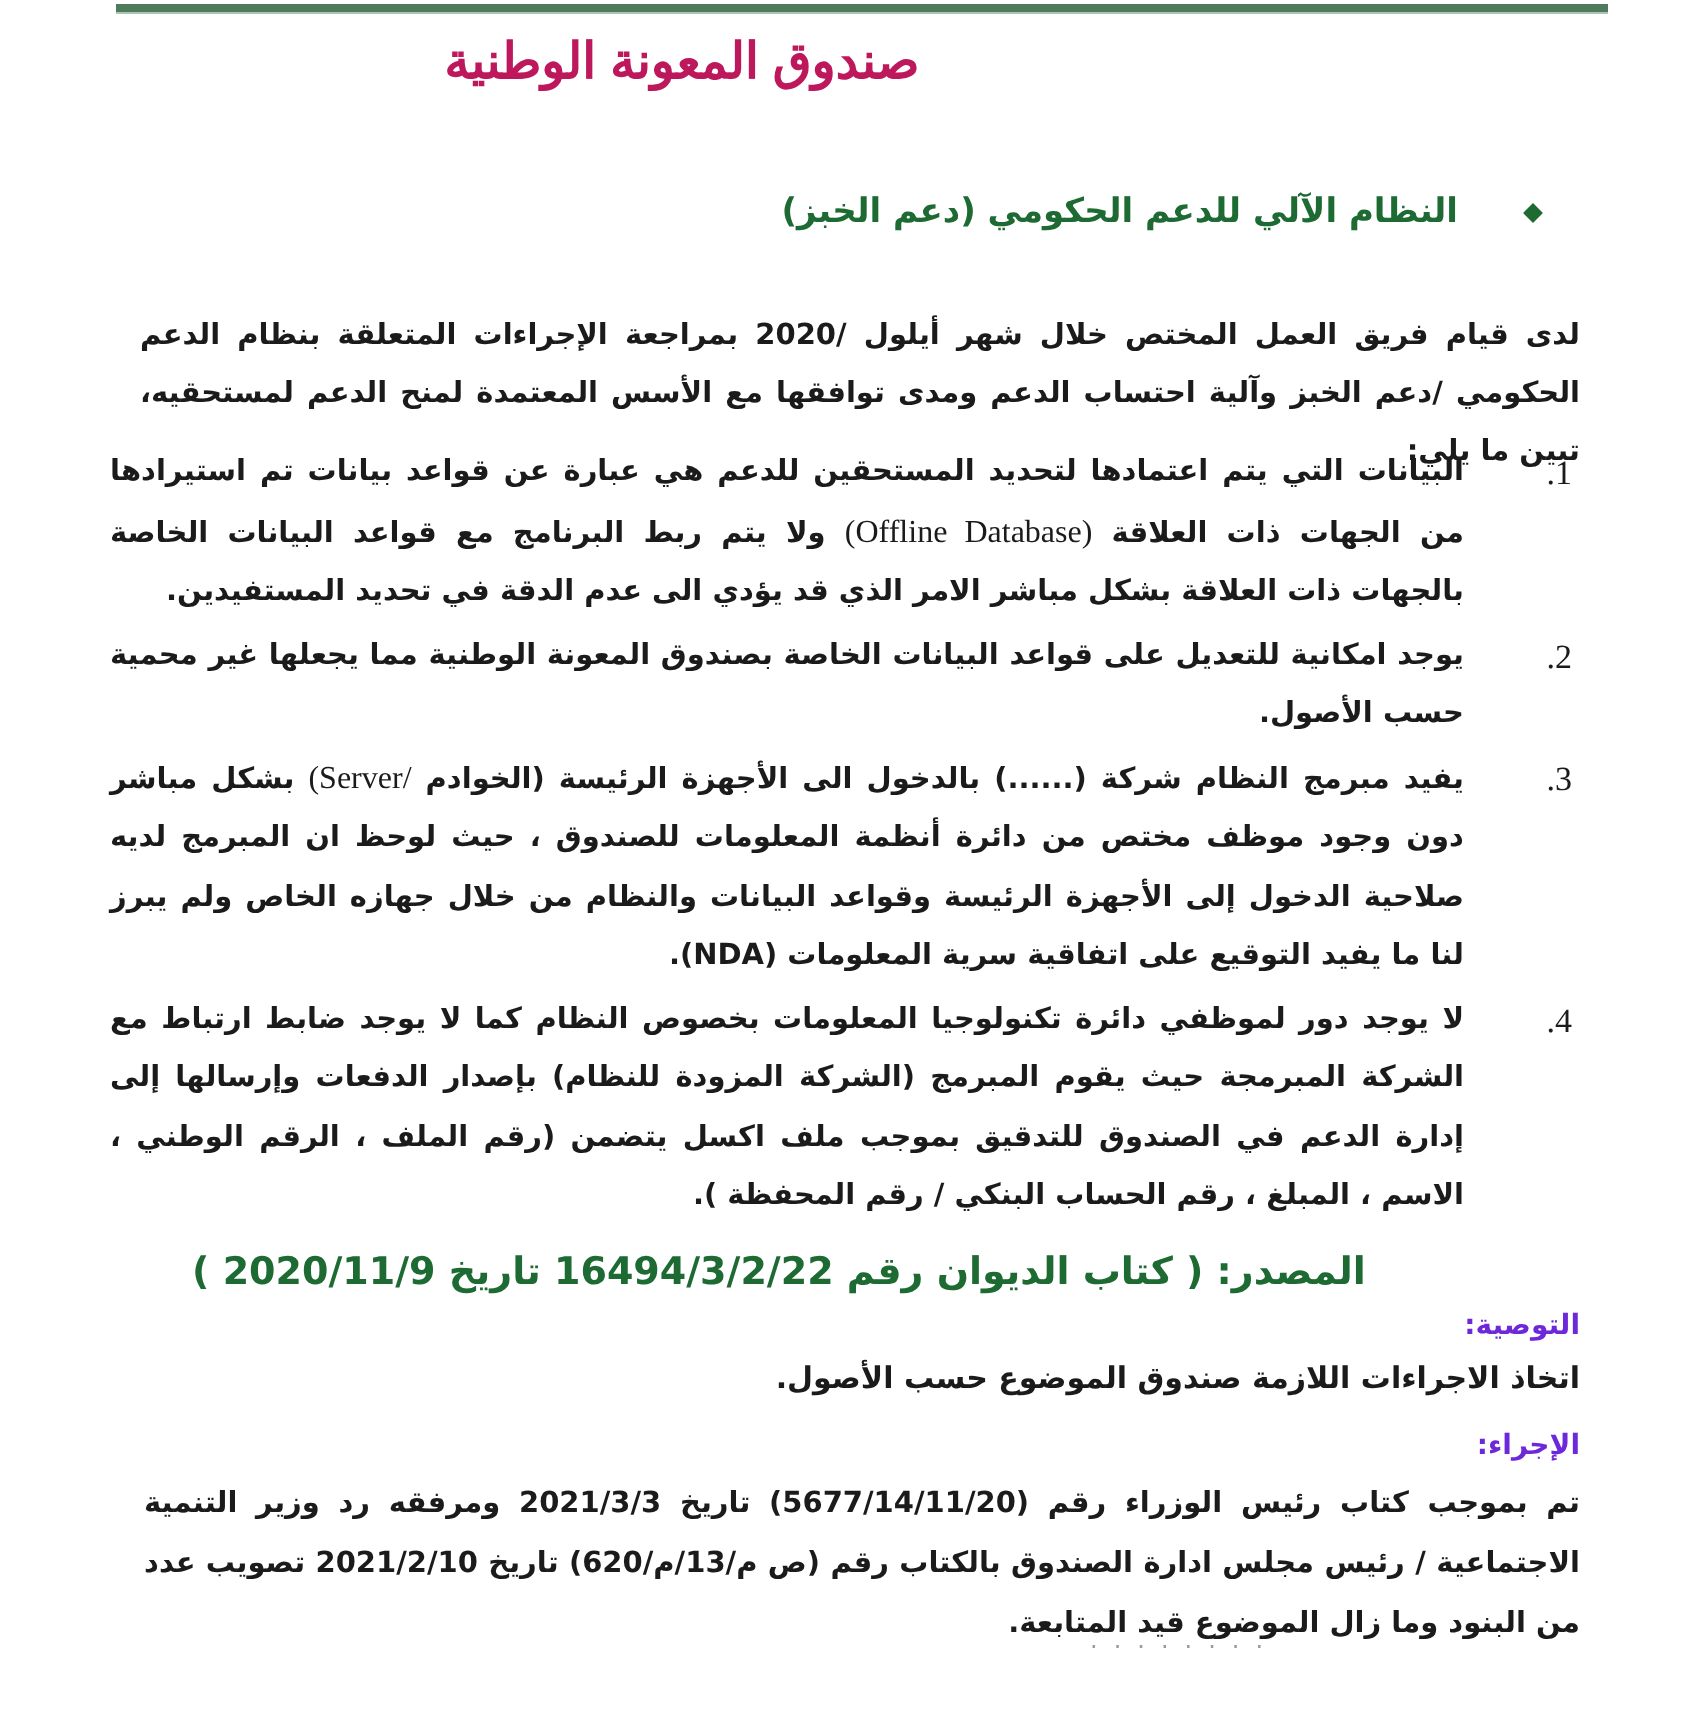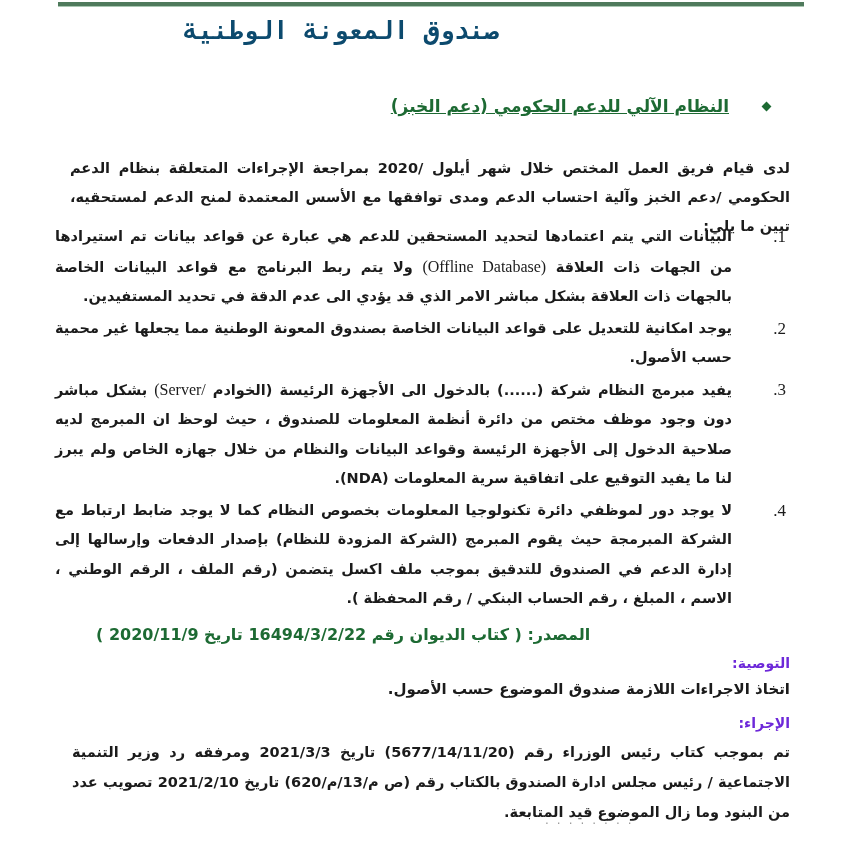--- a/index.html
+++ b/index.html
@@ -24,38 +24,37 @@
       background: #4f7a5c;
       border-bottom: 1px solid #a9c7b2;
     }
     .doc-title {
       position: absolute;
       left: 0;
       top: 16px;
       width: 682px;
       text-align: center;
       direction: rtl;
-      font-family: Liberation Mono, monospace;
+      font-family: Liberation Sans, sans-serif;
       font-weight: bold;
       font-size: 25px;
-      color: #0c4a6e;
+      color: #be185d;
       letter-spacing: -0.5px;
     }
     .section-heading {
       position: absolute;
       right: 80px;
       top: 96px;
       direction: rtl;
       display: flex;
       align-items: center;
       gap: 34px;
       font-weight: bold;
       font-size: 17px;
       color: #1d6a33;
-      text-decoration: underline;
     }
     .diamond-icon {
       display: inline-block;
       width: 7px;
       height: 7px;
       background: #1d6a33;
       transform: rotate(45deg);
     }
     .para {
       position: absolute;
@@ -105,21 +104,21 @@
       font-family: "Liberation Serif", serif;
       font-weight: normal;
       font-size: 16px;
     }
     .source-line {
       position: absolute;
       left: 96px;
       top: 625px;
       direction: rtl;
       font-weight: bold;
-      font-size: 16px;
+      font-size: 19px;
       color: #1d6a33;
     }
     .label-green {
       position: absolute;
       right: 60px;
       direction: rtl;
       font-weight: bold;
       font-size: 14px;
       color: #6d28d9;
     }

